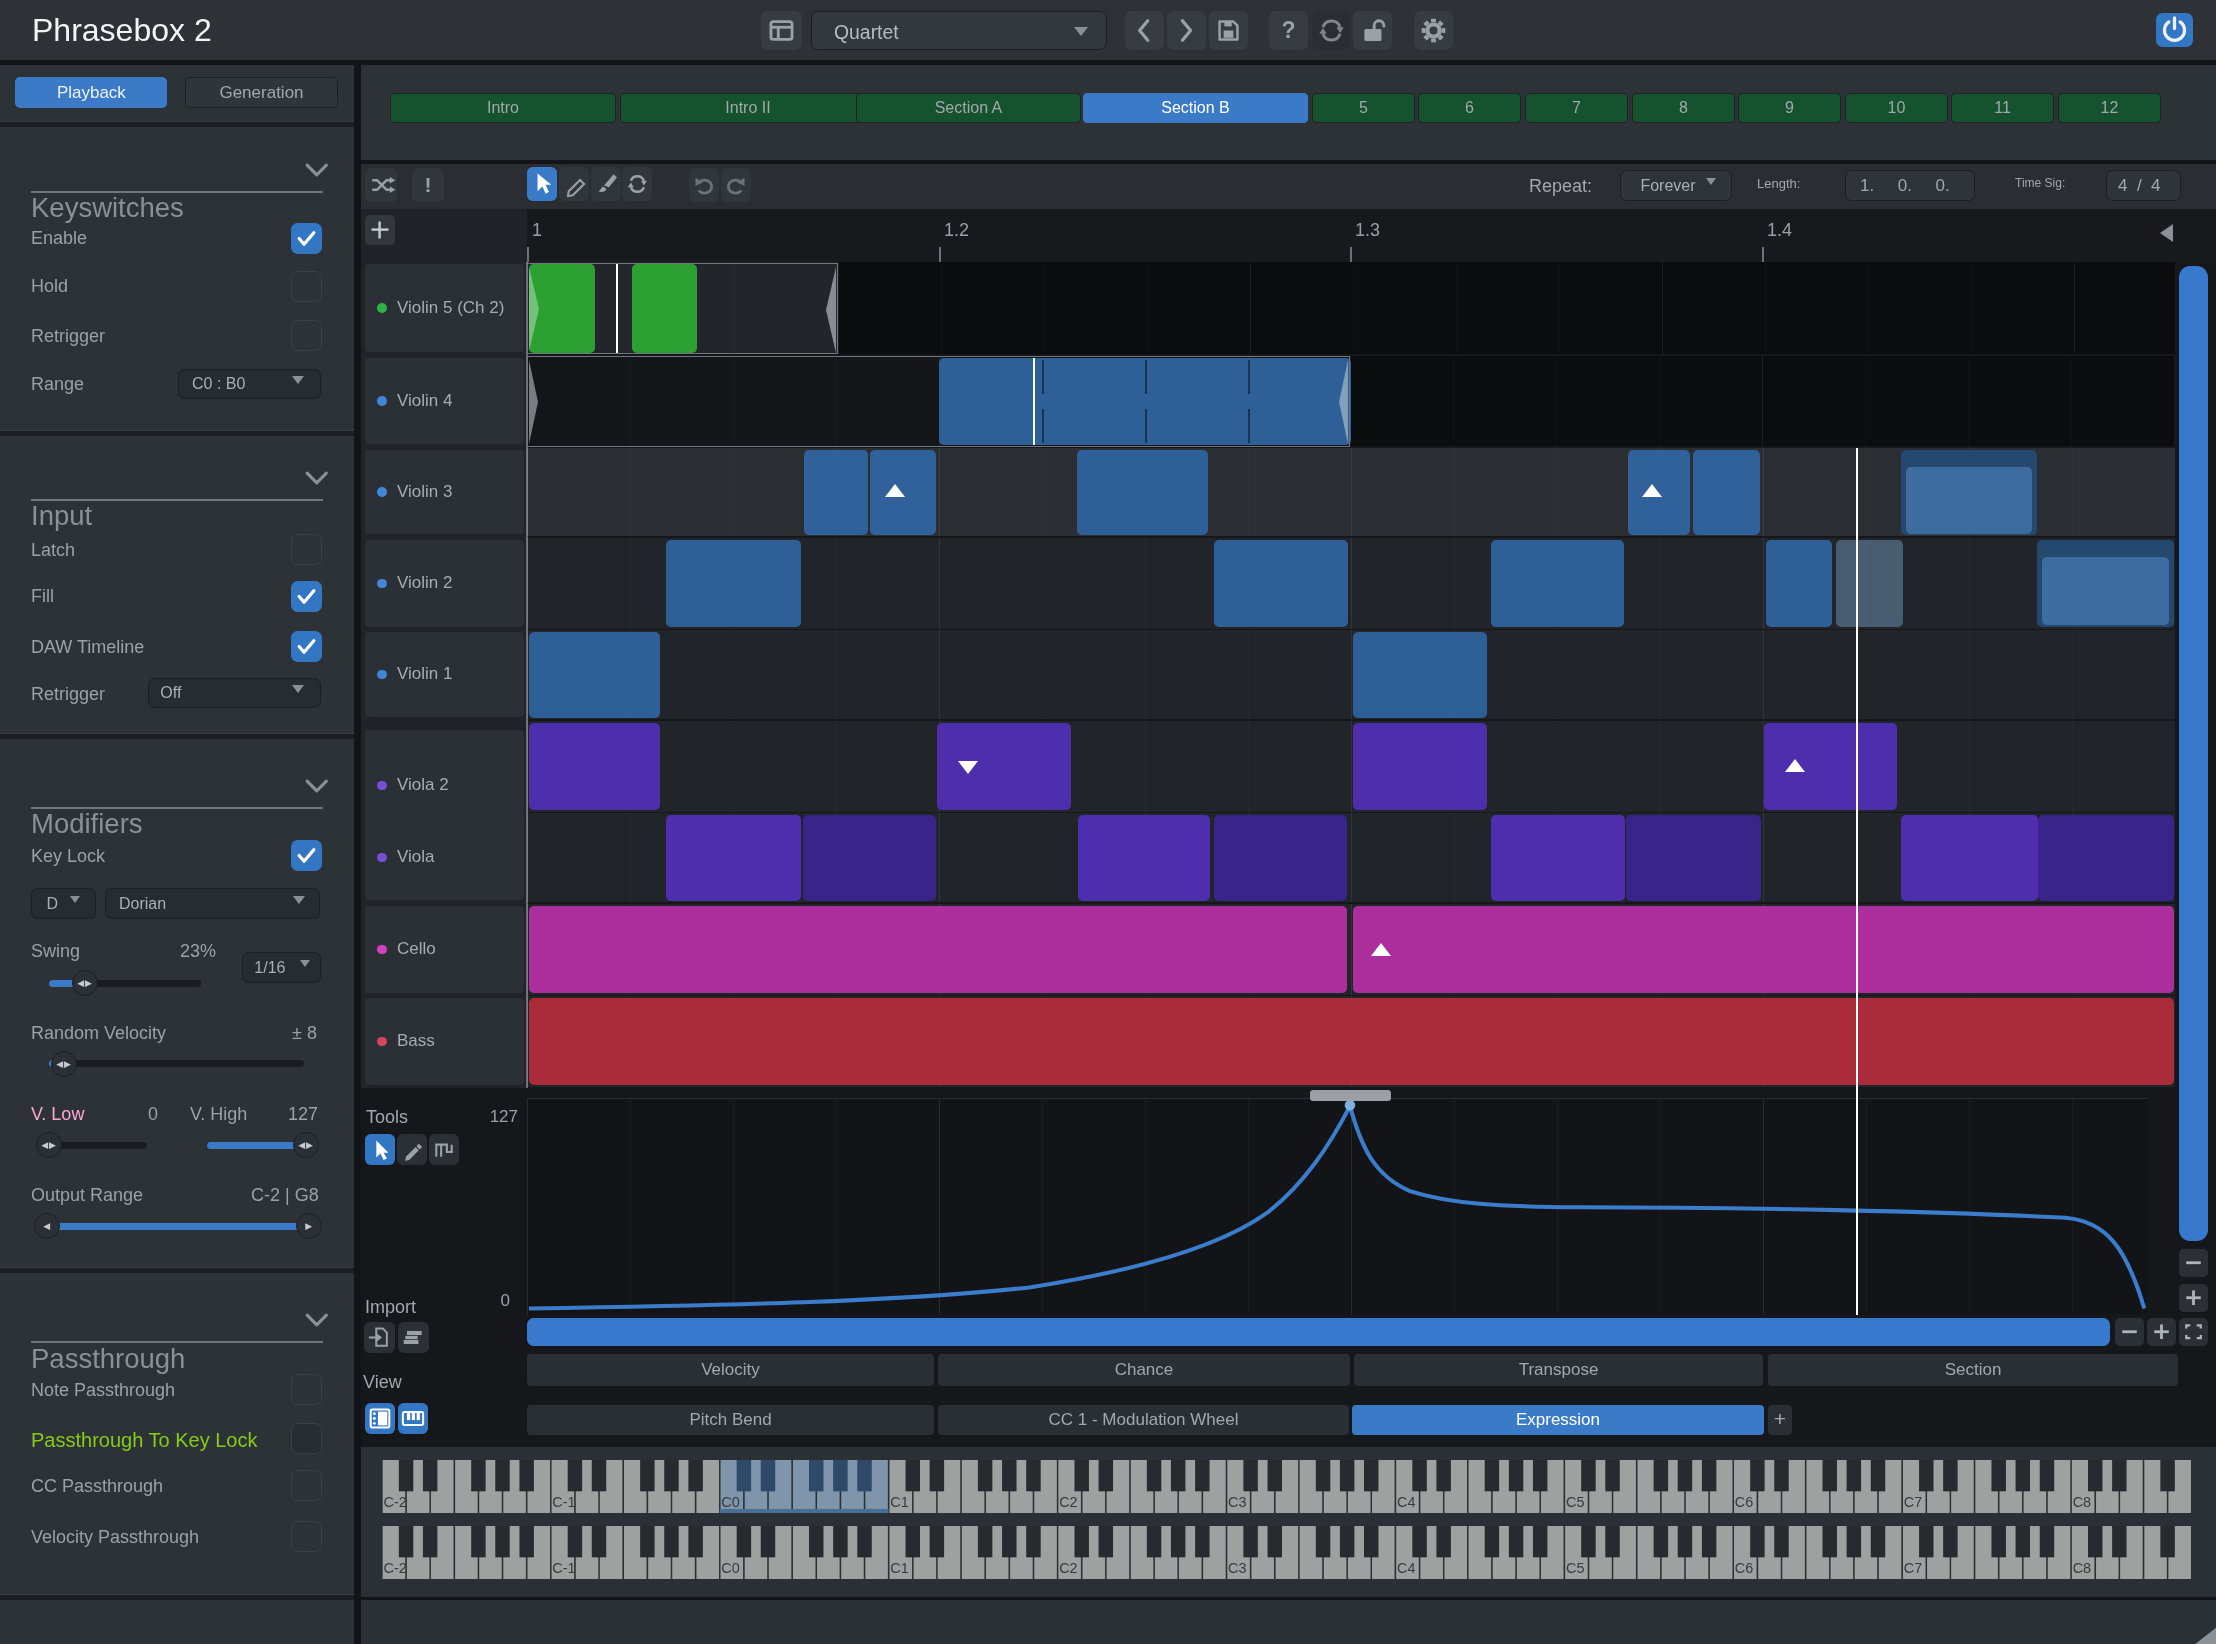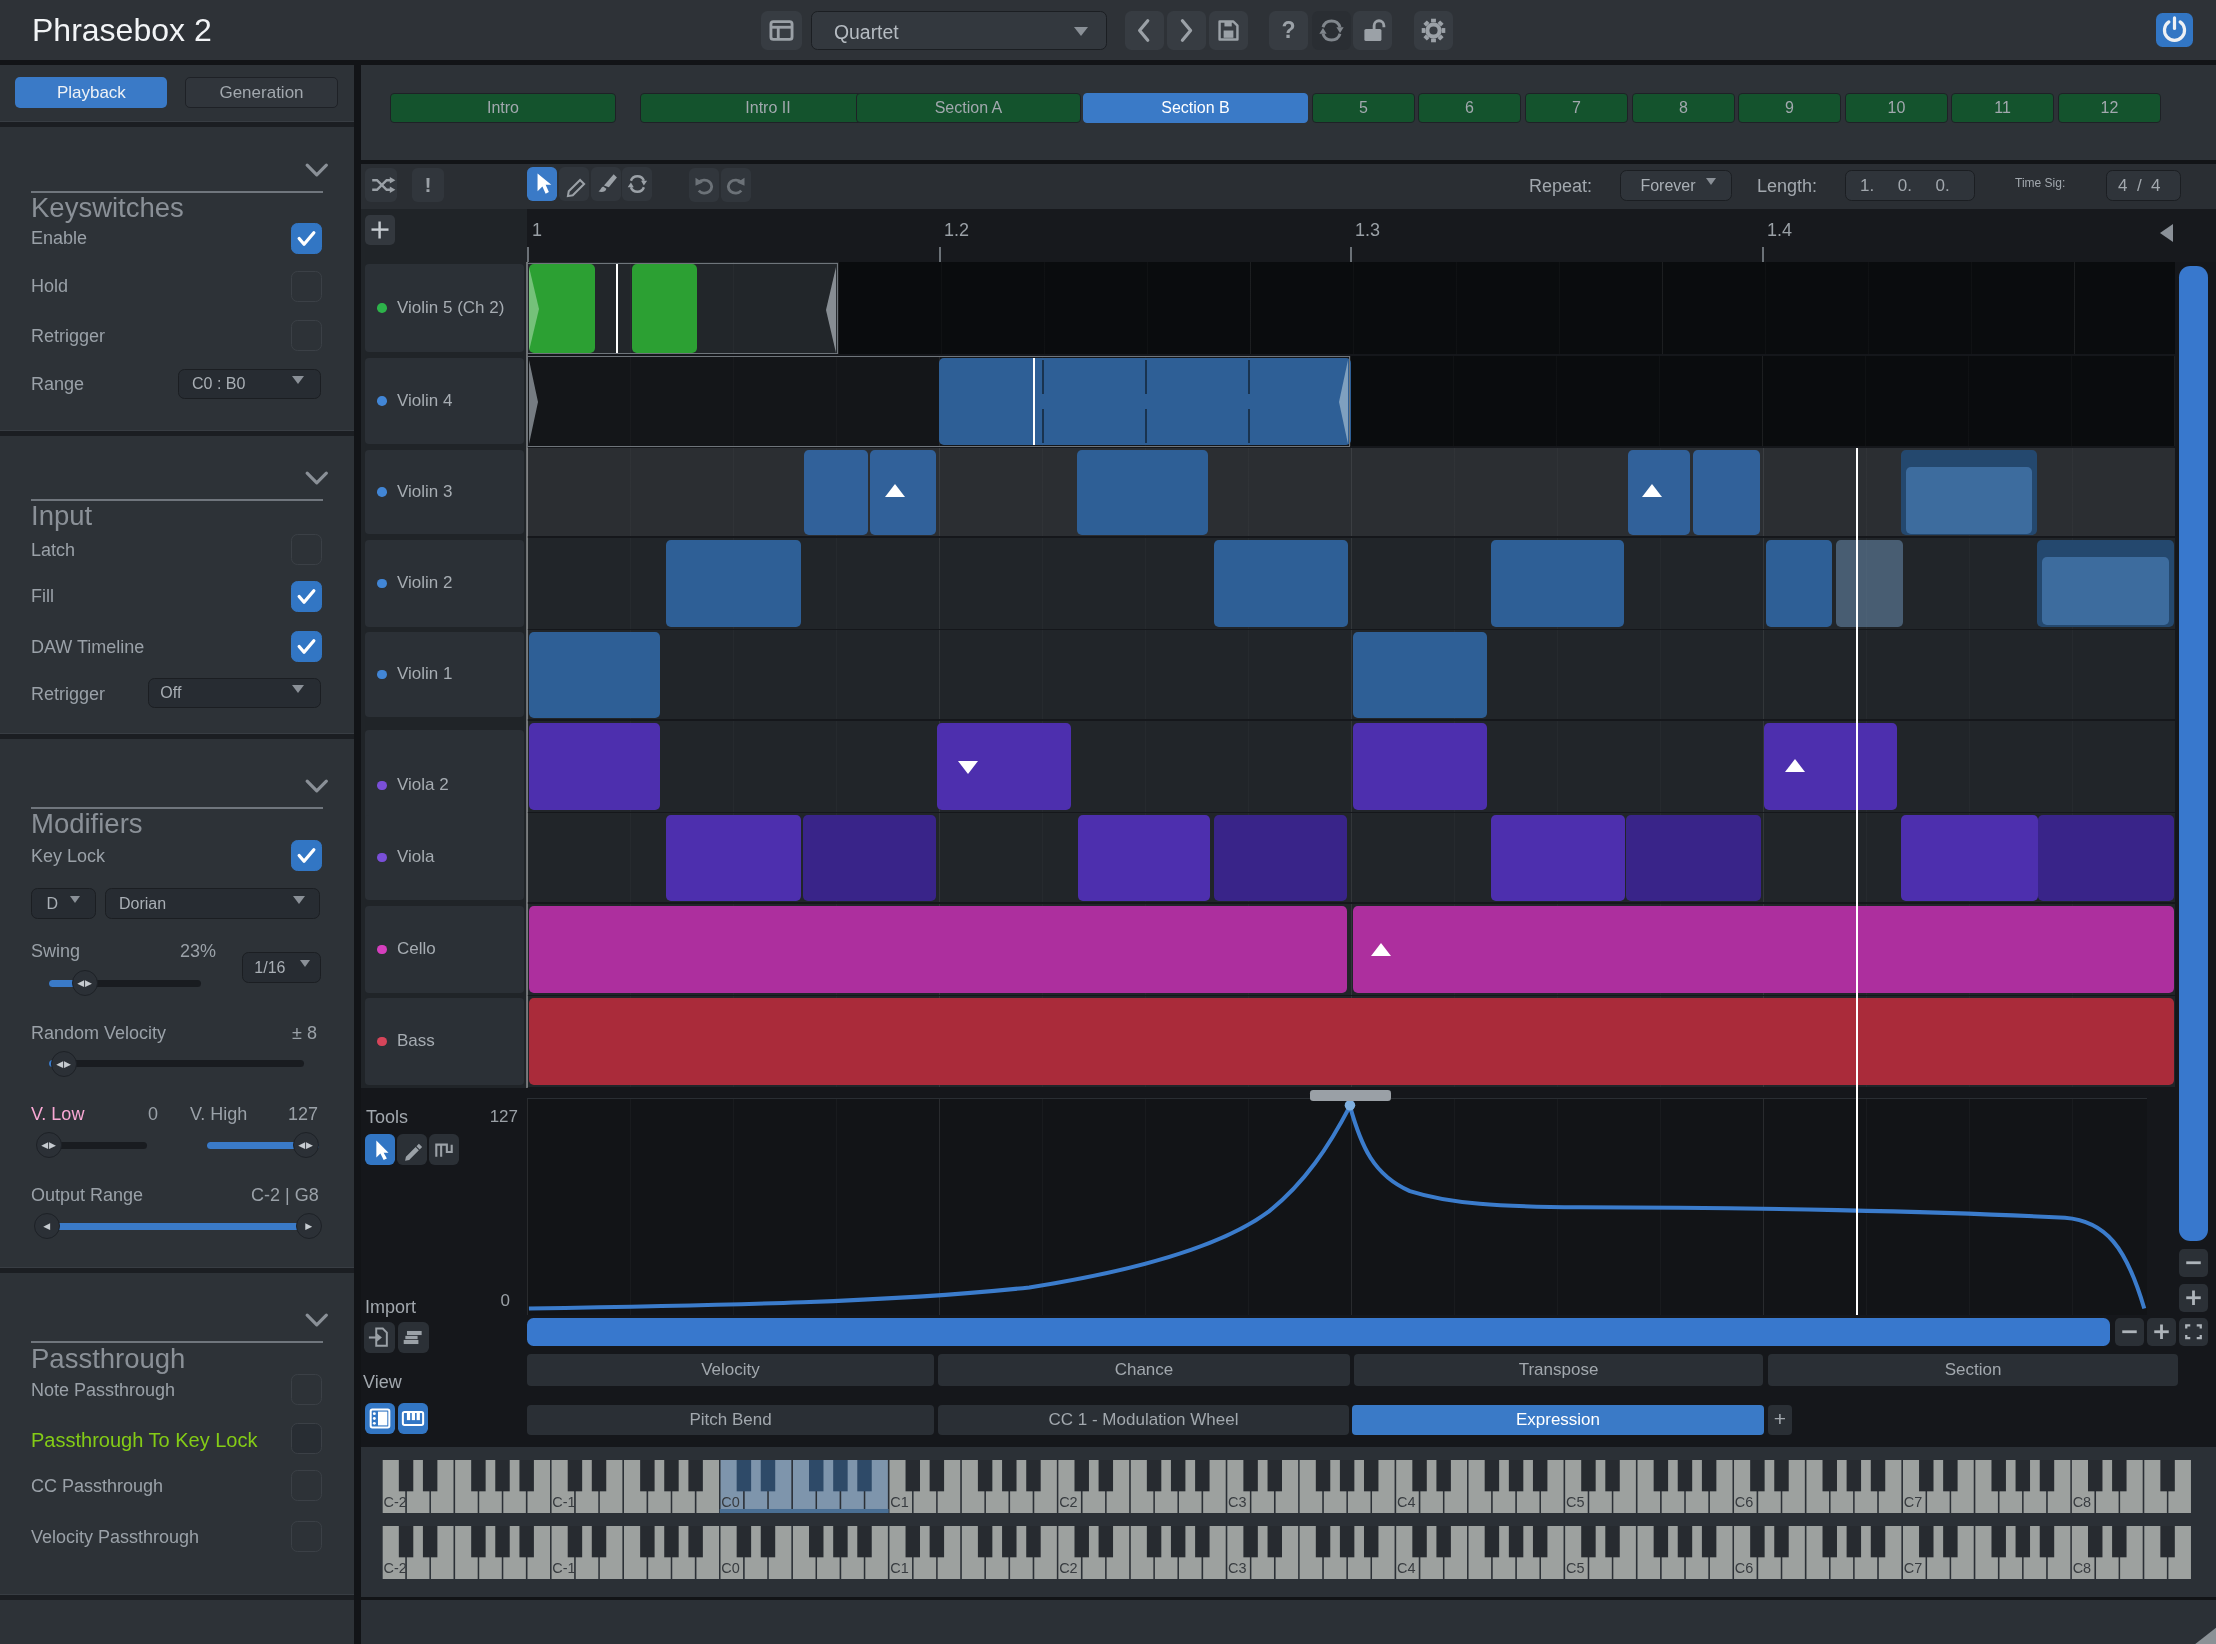--- a/index.html
+++ b/index.html
@@ -183,21 +183,21 @@
 <div class="abs" style="left:31px;top:1429px;color:#84cc16;font-size:20px">Passthrough To Key Lock</div>
 <div class="chk" style="left:291px;top:1423px;background:#282d33;border-color:#3b4046"></div>
 <div class="abs" style="left:31px;top:1476px;color:#9aa1a8;font-size:18px">CC Passthrough</div>
 <div class="chk" style="left:291px;top:1470px;border-color:#3b4046"></div>
 <div class="abs" style="left:31px;top:1527px;color:#9aa1a8;font-size:18px">Velocity Passthrough</div>
 <div class="chk" style="left:291px;top:1521px;border-color:#3b4046"></div>
 <div class="sep" style="top:1594px"></div>
 <div class="abs" style="left:361px;top:65px;width:1855px;height:95px;background:#2d3237"></div>
 <div class="abs" style="left:361px;top:160px;width:1855px;height:4px;background:#121417"></div>
 <div class="stab" style="left:390px;width:226px">Intro</div>
-<div class="stab" style="left:640px;width:256px">Intro II</div>
+<div class="stab" style="left:620px;width:256px">Intro II</div>
 <div class="stab" style="left:856px;width:225px">Section A</div>
 <div class="stab" style="left:1083px;width:225px;background:#3a7ac7;border-color:#3a7ac7;color:#fff">Section B</div>
 <div class="stab" style="left:1312px;width:103px">5</div>
 <div class="stab" style="left:1418px;width:103px">6</div>
 <div class="stab" style="left:1525px;width:103px">7</div>
 <div class="stab" style="left:1632px;width:103px">8</div>
 <div class="stab" style="left:1738px;width:103px">9</div>
 <div class="stab" style="left:1845px;width:103px">10</div>
 <div class="stab" style="left:1951px;width:103px">11</div>
 <div class="stab" style="left:2058px;width:103px">12</div>
@@ -239,21 +239,21 @@
     <polygon points="8,12 8,22 17,18" fill="#6c7278"></polygon>
   </svg>
 <div class="tbtn" style="left:721px;top:168px"></div>
 <svg class="abs" style="left:721px;top:168px" width="30" height="34" viewBox="0 0 37 42">
     <path d="M25 18 A 9 8 0 1 0 25 28" fill="none" stroke="#6c7278" stroke-width="3.5"></path>
     <polygon points="29,12 29,22 20,18" fill="#6c7278"></polygon>
   </svg>
 <div class="abs" style="left:1529px;top:176px;color:#a2a8ae;font-size:18px">Repeat:</div>
 <div class="dd" style="left:1620px;top:170px;width:112px;height:31px;line-height:29px;text-indent:19.4px;background:#2f343a">Forever</div>
 <div class="ddc" style="left:1706px;top:182px;border-left-width:5.7px;border-right-width:5.7px;border-top-width:7.3px"></div>
-<div class="abs" style="left:1757px;top:176px;color:#a2a8ae;font-size:18px">Length:</div>
+<div class="abs" style="left:1757px;top:176px;color:#a2a8ae;font-size:13px">Length:</div>
 <div class="dd" style="left:1845px;top:170px;width:130px;height:31px;background:#2f343a"></div>
 <div class="abs" style="left:1860px;top:176px;color:#a2a8ae;font-size:17px">1.&nbsp;&nbsp;&nbsp;&nbsp;&nbsp;0.&nbsp;&nbsp;&nbsp;&nbsp;&nbsp;0.</div>
 <div class="abs" style="left:2015px;top:176px;color:#a2a8ae;font-size:12px">Time Sig:</div>
 <div class="dd" style="left:2106px;top:170px;width:75px;height:31px;background:#2f343a"></div>
 <div class="abs" style="left:2118px;top:176px;color:#a2a8ae;font-size:17px">4&nbsp;&nbsp;/&nbsp;&nbsp;4</div>
 <div class="abs" style="left:361px;top:209px;width:1855px;height:1435px;background:#15171b"></div>
 <div class="abs" style="left:361px;top:209px;width:166px;height:53px;background:#202428"></div>
 <div class="abs" style="left:527px;top:209px;width:1689px;height:53px;background:#17191d"></div>
 <div class="abs" style="left:365px;top:215px;width:30px;height:30px;background:#33383e;border-radius:4.9px"></div>
 <svg class="abs" style="left:365px;top:215px" width="30" height="30" viewBox="0 0 37 37">

